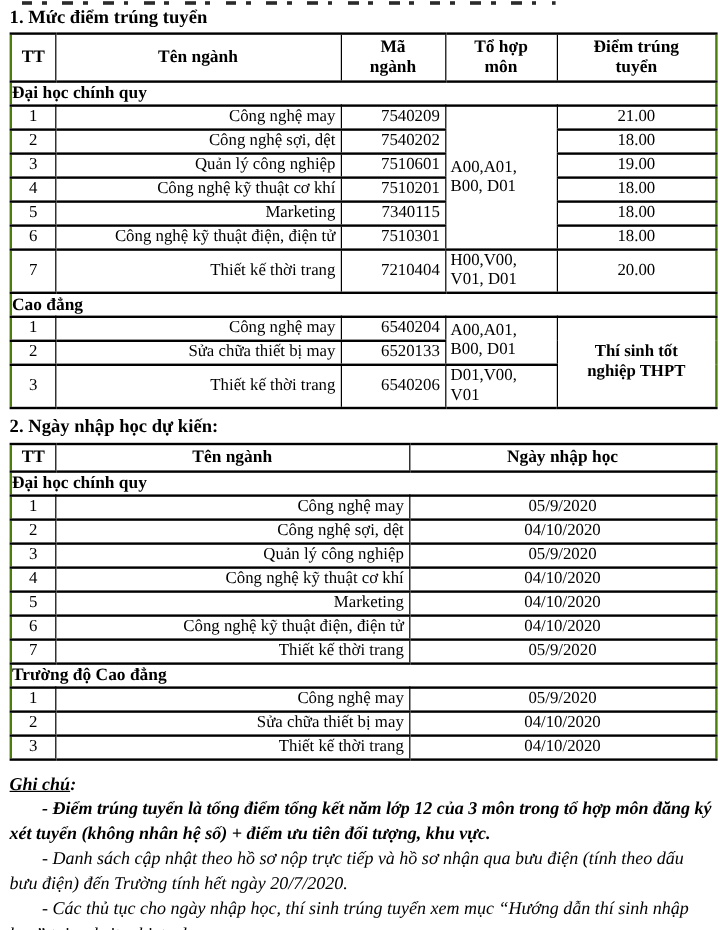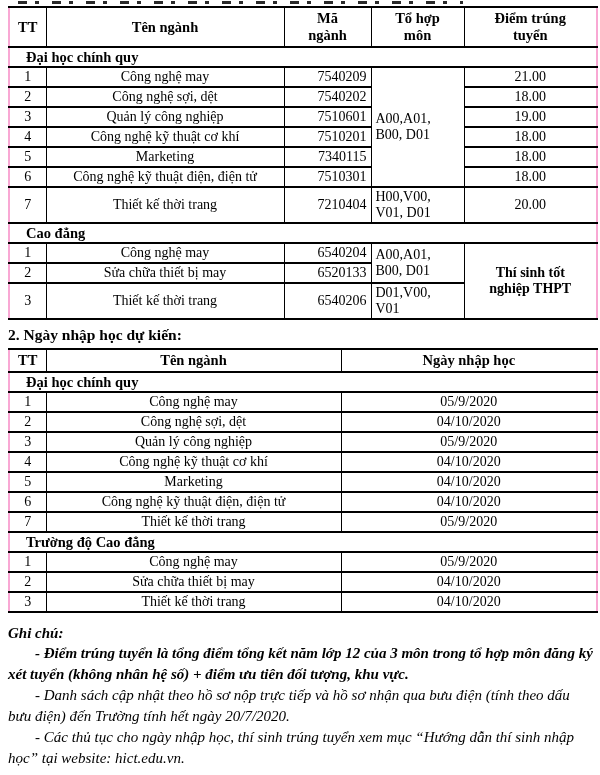--- a/index.html
+++ b/index.html
@@ -11,52 +11,53 @@
 
   
   .frag-top{
     height:3px;width:445px;margin:0 0 2px 10px;
     background:repeating-linear-gradient(90deg,#2a2a2a 0 9px,transparent 9px 17px,#2a2a2a 17px 21px,transparent 21px 34px);
   }
 
   .sec-title{font-weight:bold;font-size:15.5px;line-height:18px;margin:0 0 3px 0;}
   .sec-title.second{margin:6px 0 4px 0;}
 
-  table.doc-table{border-collapse:collapse;table-layout:fixed;width:588px;border:2px solid #f9a8d4;}
+  table.doc-table{border-collapse:collapse;table-layout:fixed;width:588px;border:2px solid #4d7c0f;}
   .doc-table td,.doc-table th{
     border:1px solid #000;border-top-width:2px;border-bottom-width:2px;
     font-size:14px;line-height:16px;padding:1px 4px;overflow:hidden;
   }
   .doc-table th{font-weight:bold;text-align:center;font-size:14.5px;line-height:17px;padding:2px 1px;}
   .doc-table th span{display:block;}
-  tr.section-row td{font-weight:bold;font-size:14.5px;padding-left:16px;}
+  tr.section-row td{font-weight:bold;font-size:14.5px;padding-left:0;}
   tr.r{height:19px;}
   tr.tall{height:36px;}
   .c-tt{text-align:center;padding:1px 0;}
-  .c-name{text-align:center;padding-left:6px;}
+  .c-name{text-align:right;padding-left:6px;}
   .c-code{text-align:right;}
   .c-combo{text-align:left;vertical-align:middle;}
   .c-combo span{display:block;}
   .c-score{text-align:center;vertical-align:middle;}
   .c-score span{display:block;font-weight:bold;}
   .c-date{text-align:center;}
 
   .notes{margin-top:10px;}
   .notes-heading{font-size:15px;line-height:20px;font-weight:bold;font-style:italic;}
-  .notes-heading .u{}
+  .notes-heading .u{text-decoration:underline;}
   p.note{margin:0;font-style:italic;font-size:15px;line-height:21px;text-indent:27px;}
   p.note.bold{font-weight:bold;}
 </style>
 </head>
 <body>
 
 <div class="page">
 
   <div class="frag-top"></div>
 
+  <div class="sec-title">1. Mức điểm trúng tuyển</div>
 
   <table class="doc-table">
     <colgroup>
       <col style="width:37px">
         <col style="width:238px">
         <col style="width:87px">
         <col style="width:93px">
         <col style="width:133px">
     </colgroup>
     <tbody>

